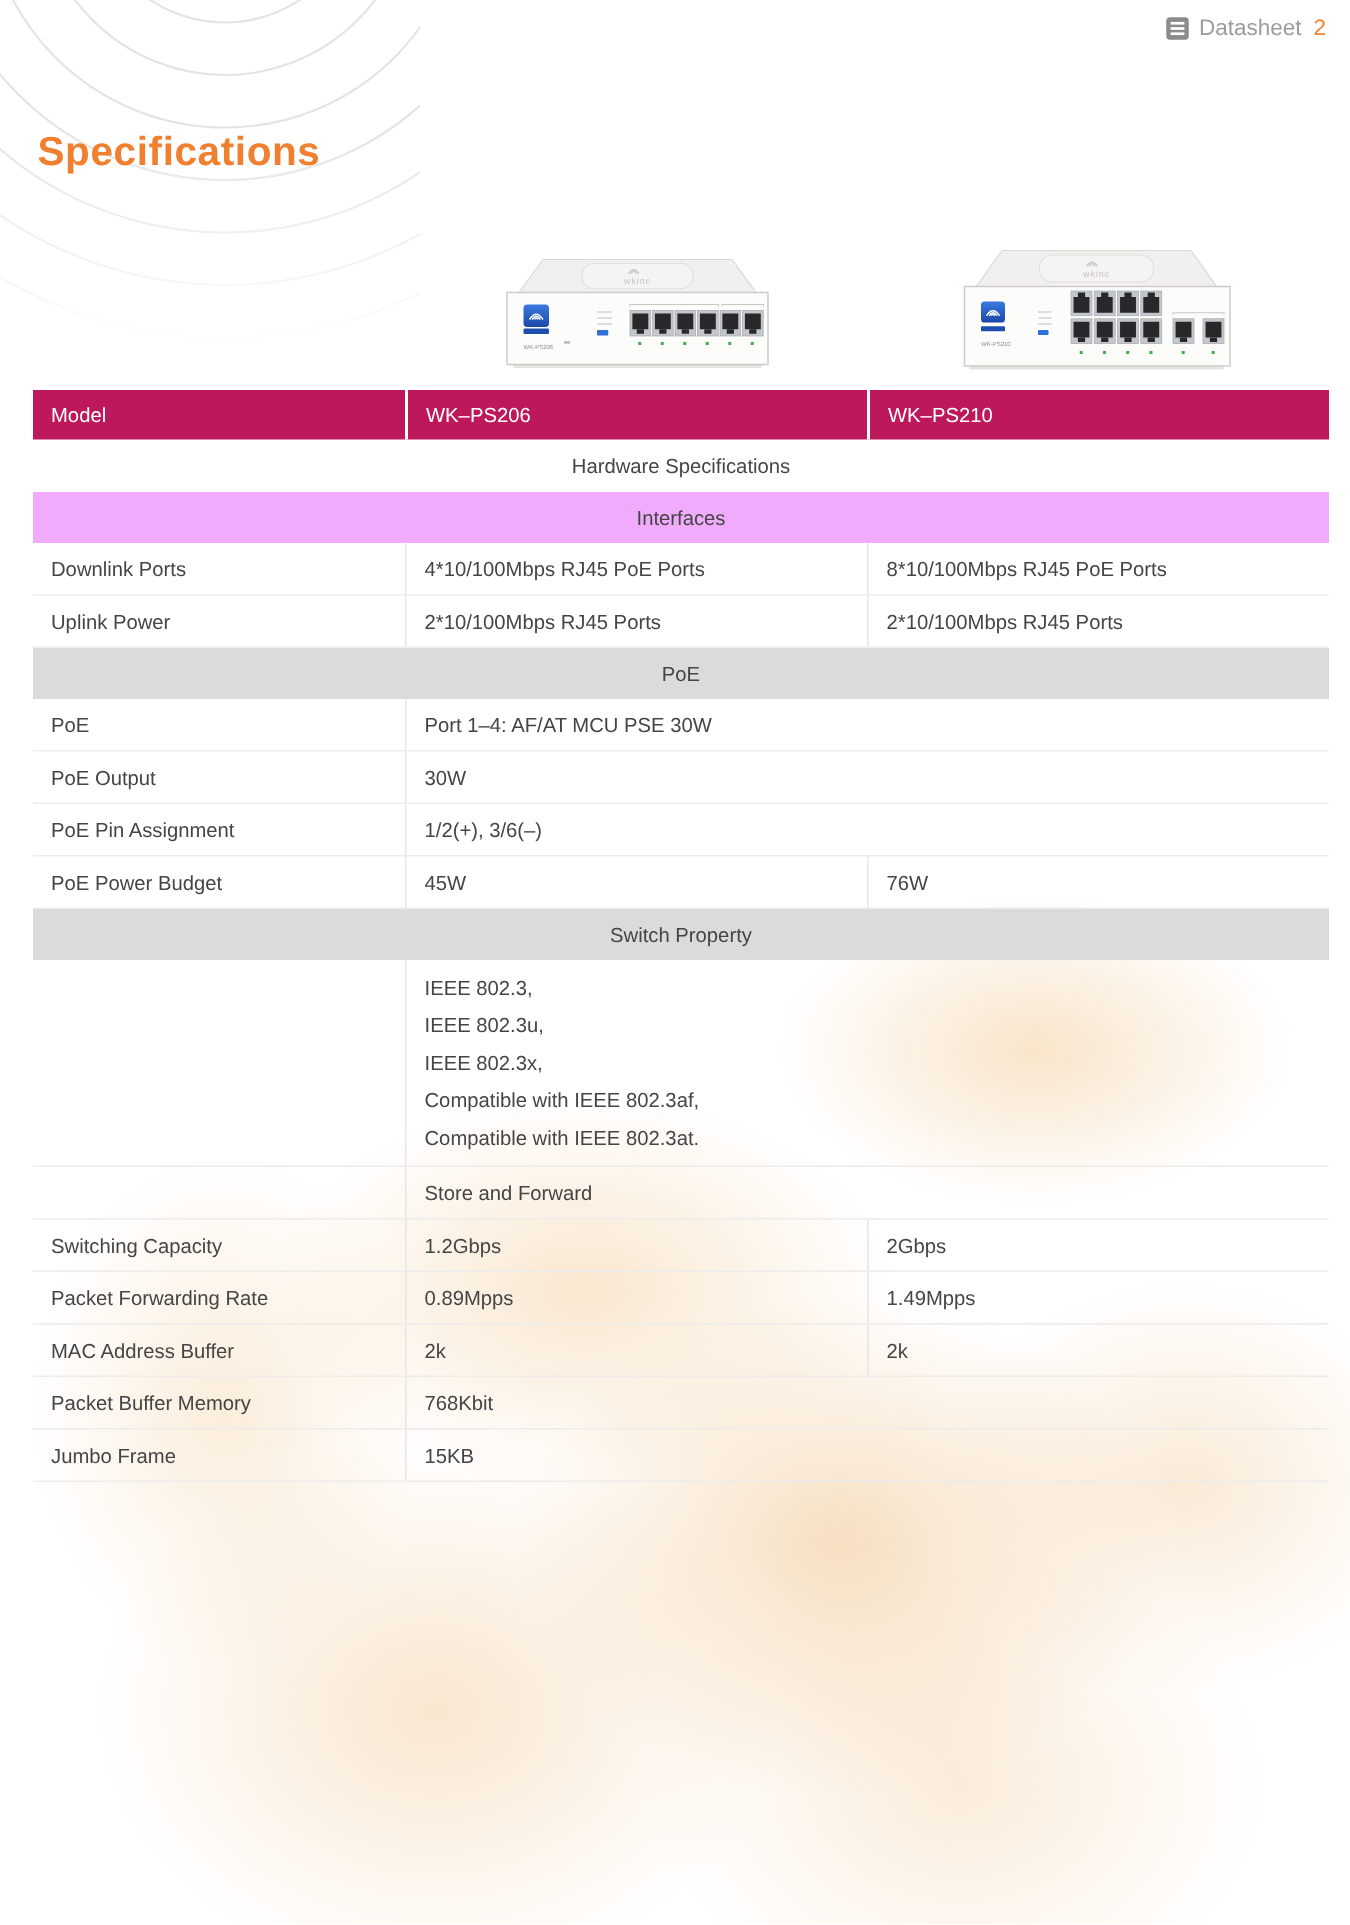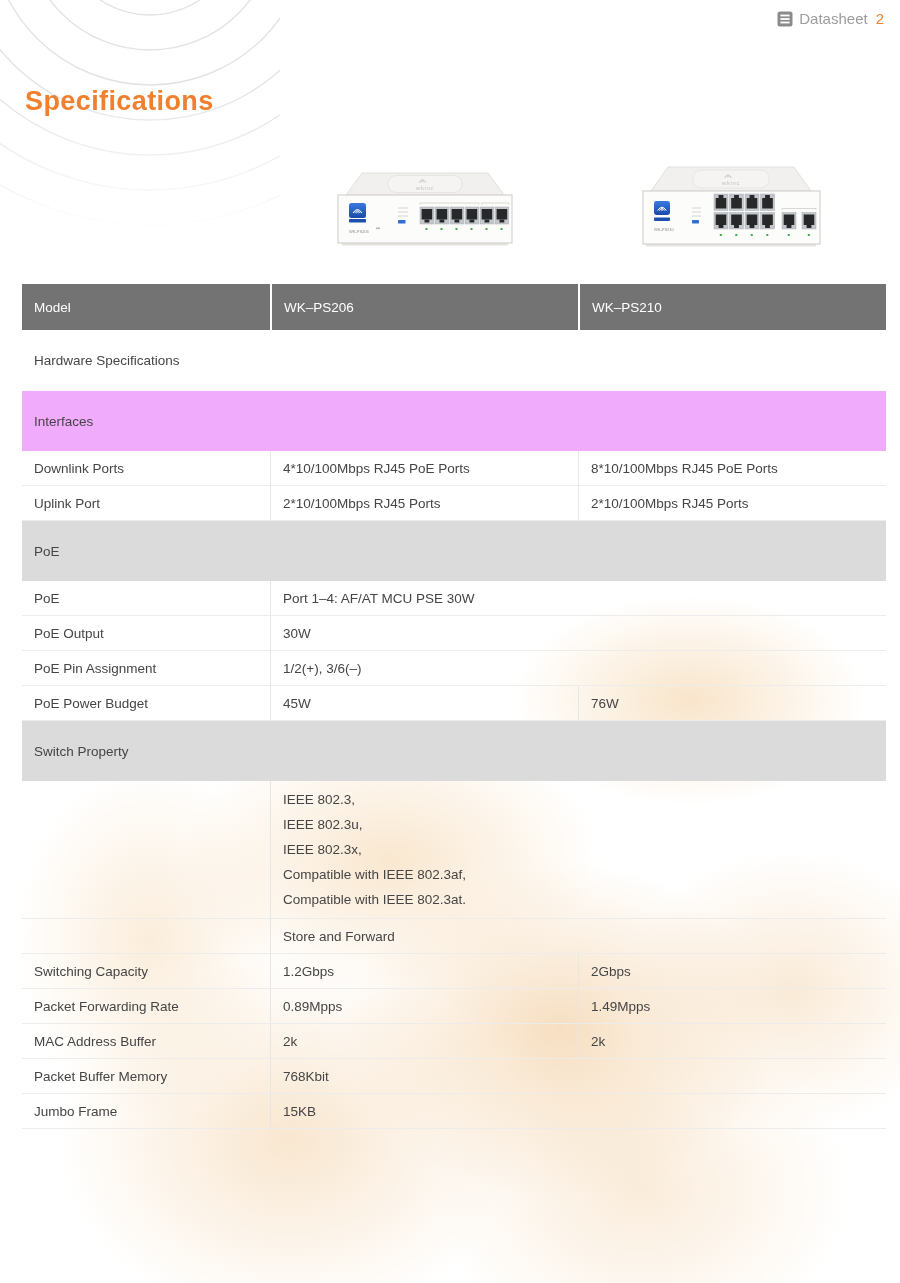--- a/index.html
+++ b/index.html
@@ -32,25 +32,25 @@
   .page-title{position:absolute;top:86px;left:25px;margin:0;font-size:27px;font-weight:bold;
     color:#F0802F;letter-spacing:0.4px;}
 
   
   .product-img{position:absolute;}
   .sw1{left:328px;top:170px;}
   .sw2{left:630px;top:164px;}
 
   
   .spec-table{position:absolute;left:22px;top:260px;width:864px;font-size:13.5px;color:#454545;}
-  .thead{display:grid;grid-template-columns:248px 308px 308px;background:#737373;color:#ffffff;height:46px;margin-top:24px;}
+  .thead{display:grid;grid-template-columns:248px 308px 308px;background:#be185d;color:#ffffff;height:33px;}
   .thead .hcell{display:flex;align-items:center;padding:0 12px;}
   .thead .hcell + .hcell{border-left:2px solid #ffffff;}
 
-  .band{display:flex;align-items:center;min-height:34px;padding:13px 12px;}
+  .band{display:flex;align-items:center;min-height:34px;padding:0 12px;justify-content:center;}
   .band-plain{background:transparent;min-height:35px;}
   .band-orange{background:#f0abfc;}
   .band-gray{background:#DBDBDB;}
 
   .vrow{display:grid;grid-template-columns:248px 308px 308px;min-height:34px;border-bottom:1px solid #ececec;background:transparent;}
   .vrow .cell{display:flex;align-items:center;padding:6px 12px;}
   .vrow .c2,.vrow .c3{border-left:1px solid #e6e6e6;}
   .vrow .span2{grid-column:2 / 4;}
   .vrow.standards{min-height:135px;}
   .vrow.standards .c2{align-items:center;}
@@ -283,21 +283,21 @@
       <span>Interfaces</span>
     </div>
 
     <div class="vrow">
       <div class="cell c1">Downlink Ports</div>
       <div class="cell c2">4*10/100Mbps RJ45 PoE Ports</div>
       <div class="cell c3">8*10/100Mbps RJ45 PoE Ports</div>
     </div>
 
     <div class="vrow">
-      <div class="cell c1">Uplink Port</div>
+      <div class="cell c1">Uplink Power</div>
       <div class="cell c2">2*10/100Mbps RJ45 Ports</div>
       <div class="cell c3">2*10/100Mbps RJ45 Ports</div>
     </div>
 
     <div class="band band-gray">
       <span>PoE</span>
     </div>
 
     <div class="vrow">
       <div class="cell c1">PoE</div>

